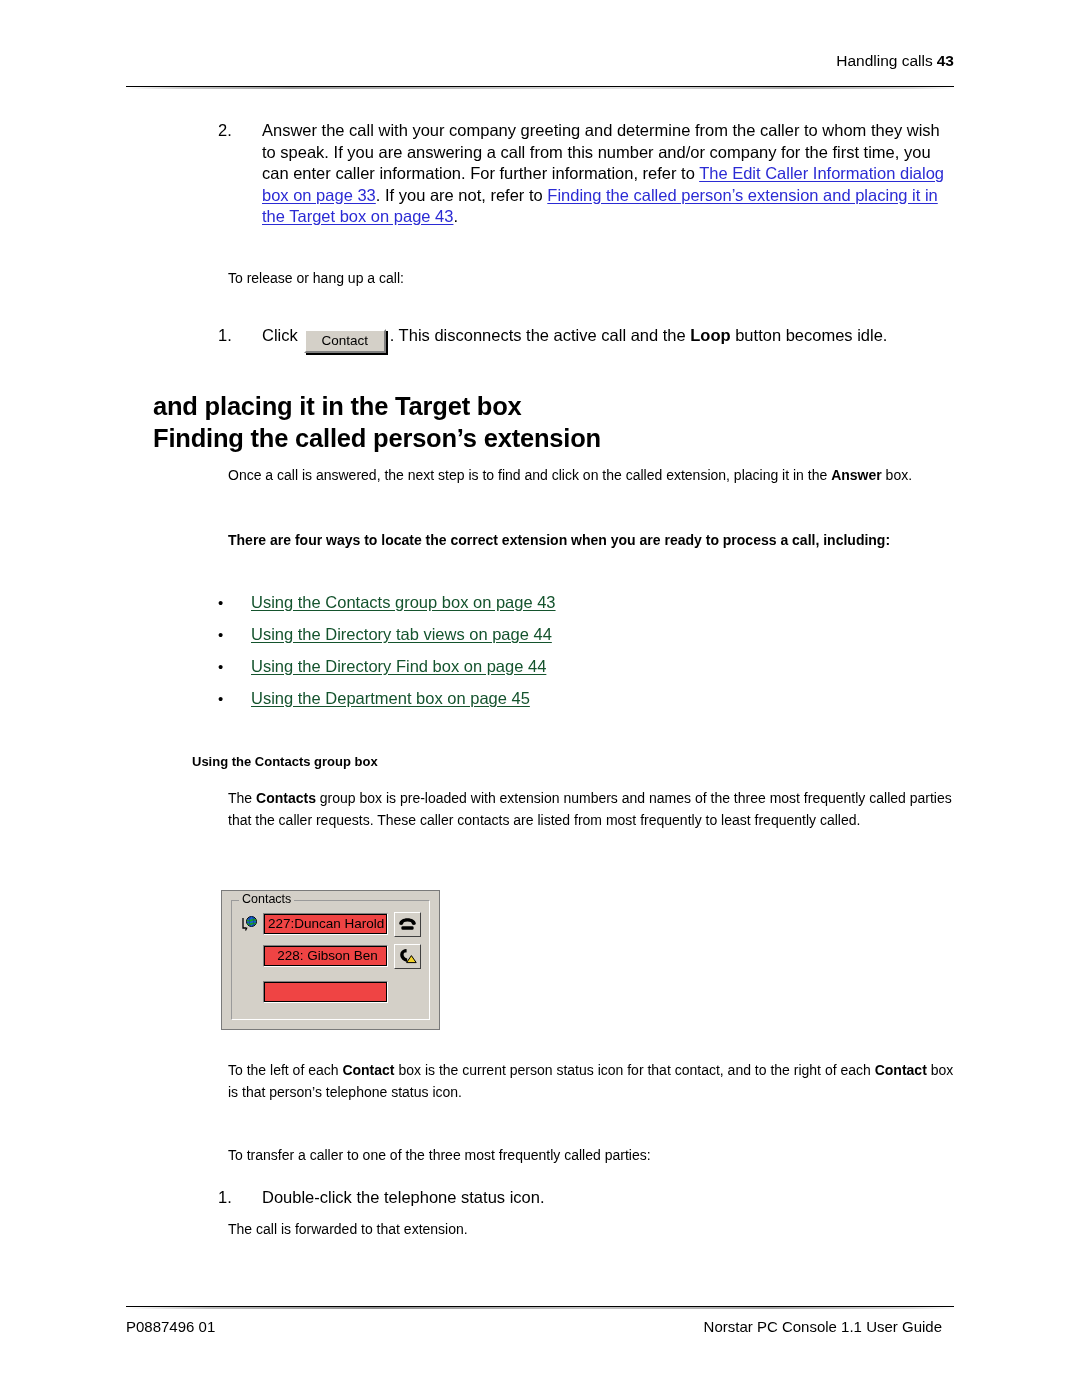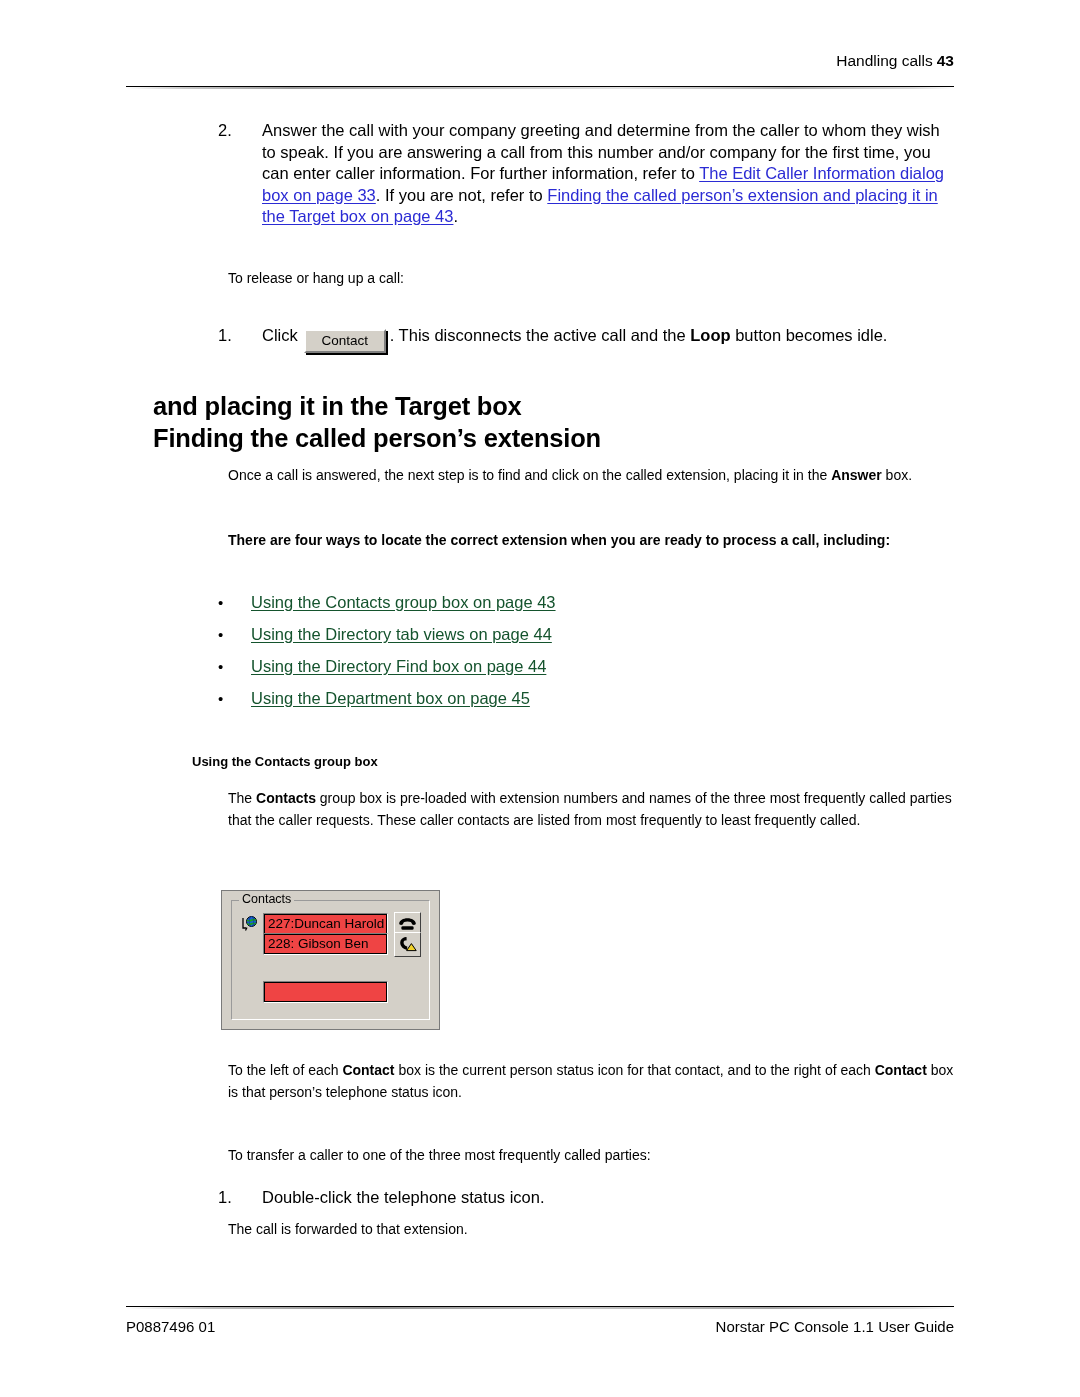--- a/index.html
+++ b/index.html
@@ -81,21 +81,21 @@
     font-size: 15px;
     line-height: 1.25;
   }
   .footer-left {
     position: absolute;
     left: 0;
     top: 0;
   }
   .footer-right {
     position: absolute;
-    right: 0;
+    right: 12px;
     top: 0;
   }
 
   
   .body-text {
     position: absolute;
     font-size: 14px;
     line-height: 21.5px;
     color: #000;
     text-align: left;
@@ -240,21 +240,21 @@
     white-space: nowrap;
   }
   .contact-row {
     position: absolute;
     left: 8px;
     height: 22px;
     display: flex;
     align-items: center;
   }
   .row1 { top: 12px; }
-  .row2 { top: 32px; }
+  .row2 { top: 44px; text-align: center; }
   .row3 { top: 80px; }
 
   .status-icon {
     position: relative;
     width: 20px;
     height: 20px;
     flex: 0 0 20px;
     margin-right: 3px;
   }
   .contact-field {

